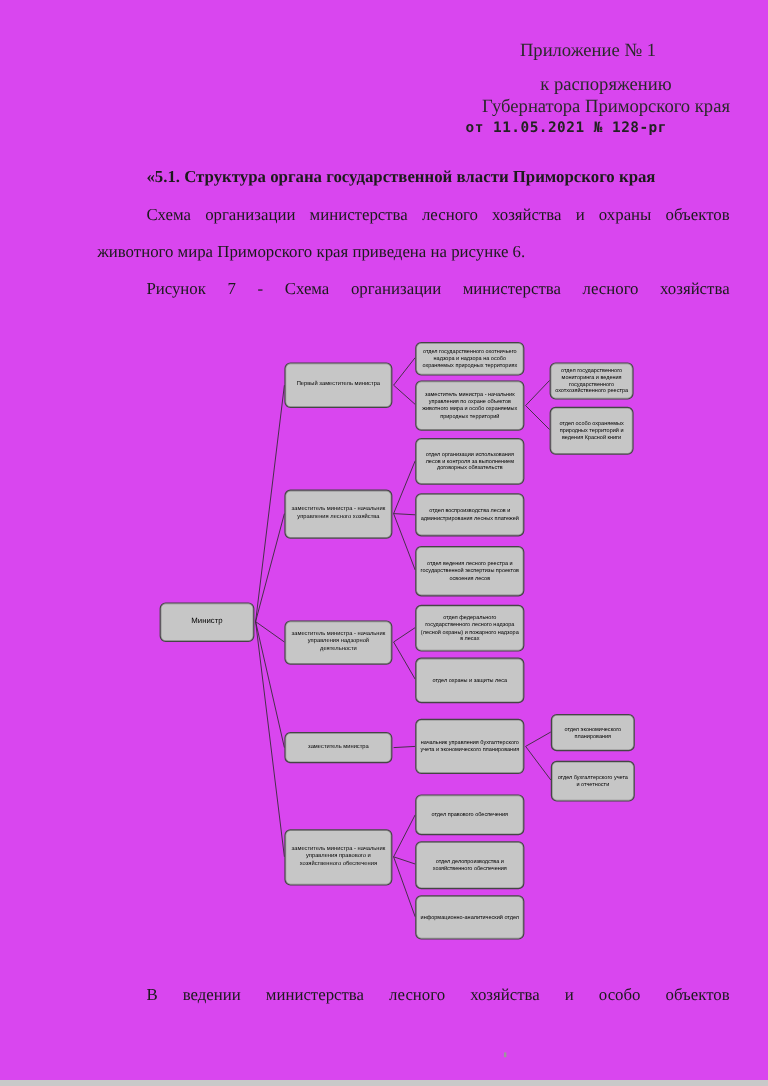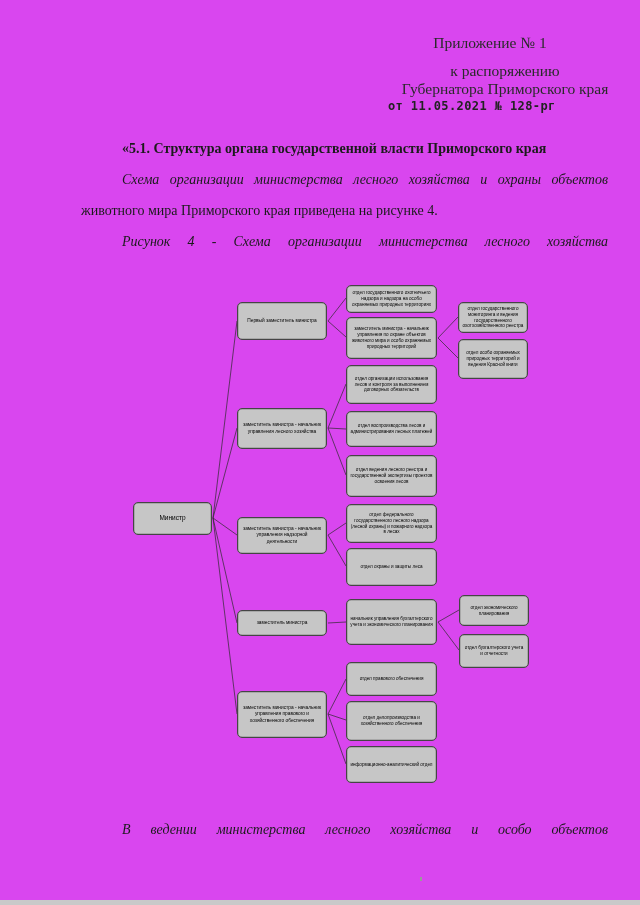--- a/index.html
+++ b/index.html
@@ -12,21 +12,21 @@
   .hdr-appendix { top:34px; left:360px; width:260px; text-align:center; }
   .hdr-toorder  { top:61px; left:380px; width:250px; text-align:center; line-height:19px; }
   .hdr-governor { top:79px; left:380px; width:250px; text-align:center; line-height:19px; }
   .hdr-date {
     top:99px; left:388px; font-family:"DejaVu Sans Mono", monospace;
     font-weight:bold; font-size:12px; letter-spacing:0.4px; color:#222;
   }
   
   .textcol { position:absolute; left:81px; width:527px; }
   .pline { line-height:31px; font-size:14px; text-align:left; white-space:nowrap; }
-  .pline.justify { white-space:normal; text-align:justify; text-align-last:justify;font-style:italic; }
+  .pline.justify { white-space:normal; text-align:justify; text-align-last:justify; }
   .pline.indent { padding-left:41px; }
   .heading { top:133px; font-weight:bold; }
   .heading .pline { white-space:normal; }
   .para1 { top:164px; }
   .para2 { top:226px; }
   .para-bottom { top:814px; }
   
   .chart { position:absolute; left:0; top:0; width:640px; height:905px; pointer-events:none; }
   .chart svg { position:absolute; left:0; top:0; }
   .nbox {
@@ -71,25 +71,25 @@
   <div class="hdr-line hdr-toorder">к распоряжению</div>
   <div class="hdr-line hdr-governor">Губернатора Приморского края</div>
   <div class="hdr-line hdr-date">от 11.05.2021 № 128-рг</div>
 
   <div class="textcol heading">
     <div class="pline indent">«5.1. Структура органа государственной власти Приморского края</div>
   </div>
 
   <div class="textcol para1">
     <div class="pline justify indent">Схема организации министерства лесного хозяйства и охраны объектов</div>
-    <div class="pline">животного мира Приморского края приведена на рисунке 4.</div>
+    <div class="pline">животного мира Приморского края приведена на рисунке 6.</div>
   </div>
 
   <div class="textcol para2">
-    <div class="pline justify indent">Рисунок 4 - Схема организации министерства лесного хозяйства</div>
+    <div class="pline justify indent">Рисунок 7 - Схема организации министерства лесного хозяйства</div>
   </div>
 
   <div class="chart">
     <svg width="640" height="905" viewBox="0 0 640 905">
       <g stroke="#2b2b2b" stroke-width="0.7" fill="none">
         <line x1="213" y1="518" x2="237" y2="321"></line>
         <line x1="213" y1="518" x2="237" y2="428"></line>
         <line x1="213" y1="518" x2="237" y2="535"></line>
         <line x1="213" y1="518" x2="237" y2="623"></line>
         <line x1="213" y1="518" x2="237" y2="714"></line>

